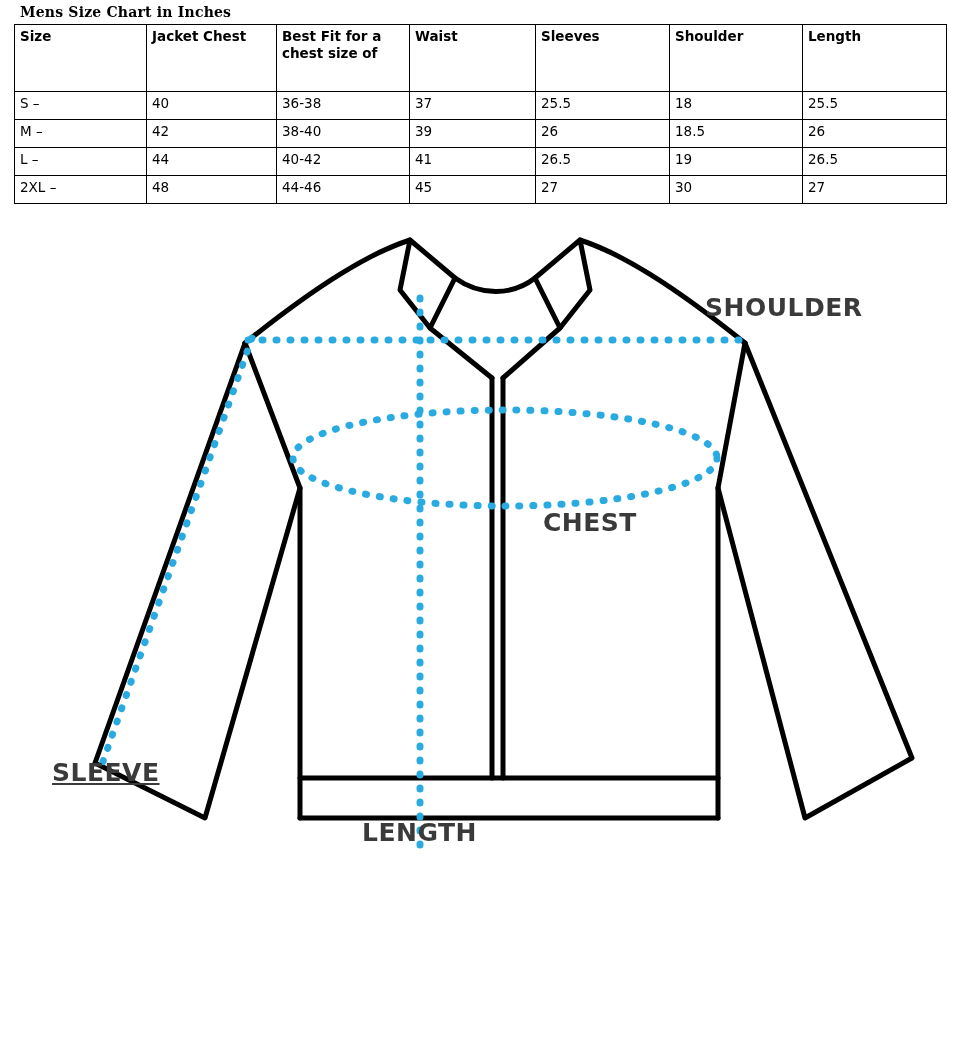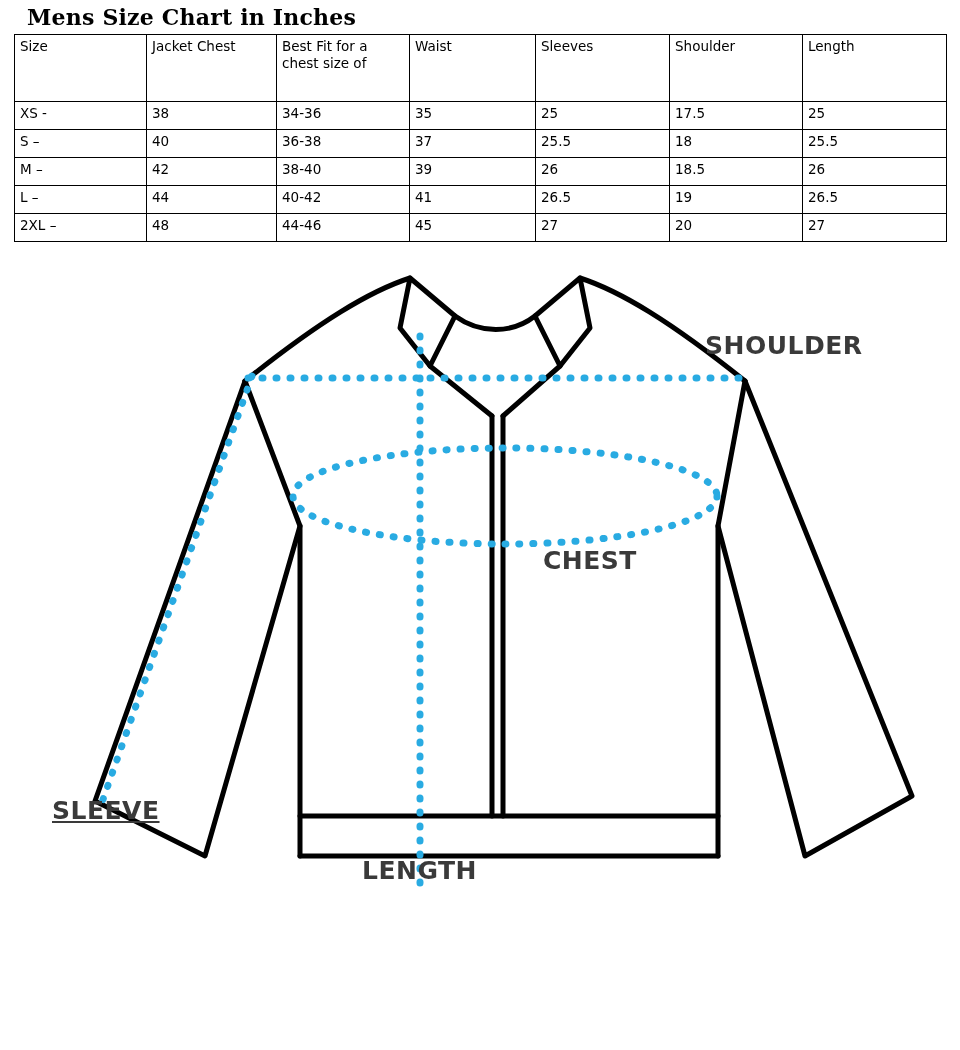--- a/index.html
+++ b/index.html
@@ -16,43 +16,43 @@
     overflow: hidden;
   }
   .page {
     width: 960px;
     height: 1050px;
     position: relative;
   }
   .title {
     font-family: "DejaVu Serif", serif;
     font-weight: bold;
-    font-size: 22px;
-    padding: 4px 0 4px 27px;
+    font-size: 14px;
+    padding: 4px 0 4px 20px;
     letter-spacing: 0.2px;
   }
   .table-wrap {
     margin: 0 14px 0 14px;
   }
   table.size-chart {
     border-collapse: collapse;
     width: 932px;
     table-layout: fixed;
   }
   table.size-chart th,
   table.size-chart td {
     border: 1px solid #000000;
     text-align: left;
     vertical-align: top;
     font-size: 13.5px;
     font-family: "DejaVu Sans", sans-serif;
     padding: 3px 5px 3px 5px;
   }
   table.size-chart th {
-    font-weight: normal;
+    font-weight: bold;
     height: 60px;
     line-height: 1.25;
   }
   table.size-chart td {
     height: 21px;
     line-height: 1.2;
   }
   col.c0 { width: 132px; }
   col.c1 { width: 130px; }
   col.c2 { width: 133px; }
@@ -108,29 +108,20 @@
           <th>Jacket Chest</th>
           <th>Best Fit for a chest size of</th>
           <th>Waist</th>
           <th>Sleeves</th>
           <th>Shoulder</th>
           <th>Length</th>
         </tr>
       </thead>
       <tbody>
         <tr>
-          <td>XS -</td>
-          <td>38</td>
-          <td>34-36</td>
-          <td>35</td>
-          <td>25</td>
-          <td>17.5</td>
-          <td>25</td>
-        </tr>
-        <tr>
           <td>S –</td>
           <td>40</td>
           <td>36-38</td>
           <td>37</td>
           <td>25.5</td>
           <td>18</td>
           <td>25.5</td>
         </tr>
         <tr>
           <td>M –</td>
@@ -149,21 +140,21 @@
           <td>26.5</td>
           <td>19</td>
           <td>26.5</td>
         </tr>
         <tr>
           <td>2XL –</td>
           <td>48</td>
           <td>44-46</td>
           <td>45</td>
           <td>27</td>
-          <td>20</td>
+          <td>30</td>
           <td>27</td>
         </tr>
       </tbody>
     </table>
   </div>
 
   <div class="diagram">
     <svg width="960" height="660" viewBox="0 0 960 660" xmlns="http://www.w3.org/2000/svg">
       <g fill="none" stroke="#000000" stroke-width="5" stroke-linejoin="round" stroke-linecap="round">
 

